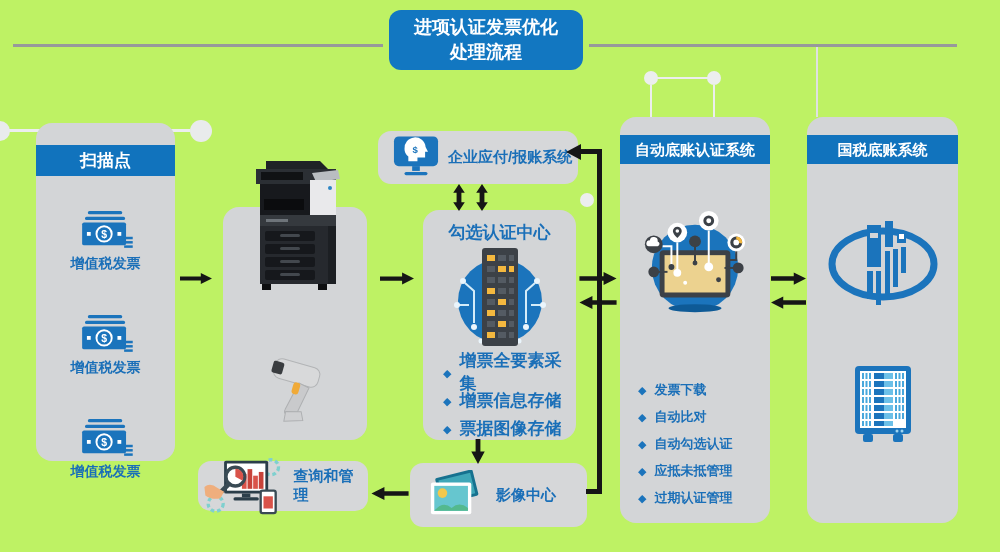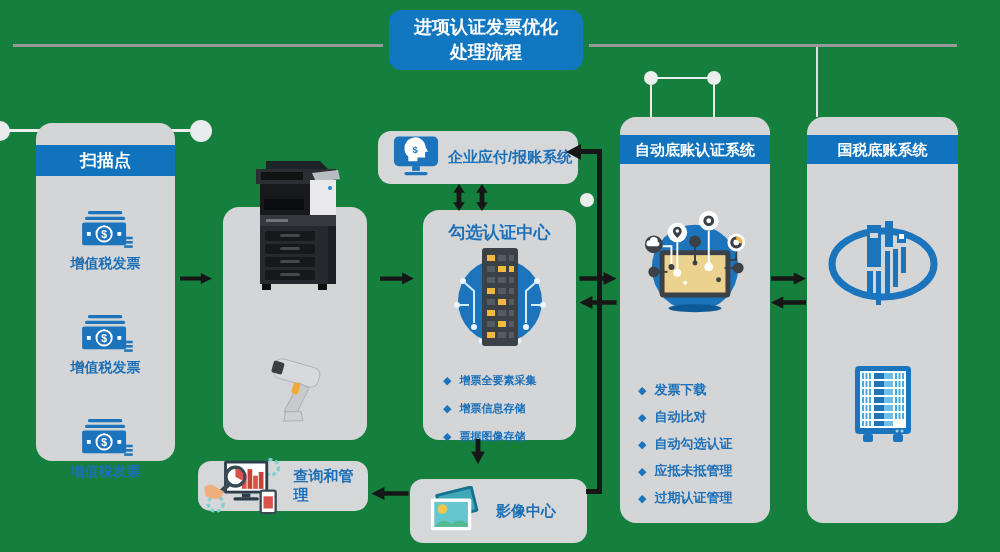--- a/index.html
+++ b/index.html
@@ -1,17 +1,17 @@
 <!DOCTYPE html>
 <html><head>
 <meta charset="utf-8">
 <style>
   * { margin:0; padding:0; box-sizing:border-box; }
   body { font-family:"Liberation Sans", sans-serif; background:#fff; }
-  .stage { position:relative; width:1000px; height:552px; background:#15803d; overflow:hidden; }
+  .stage { position:relative; width:1000px; height:552px; background:#bef264; overflow:hidden; }
 
   
   .decor { position:absolute; background:#97999b; }
   .decor-soft { position:absolute; background:#eceeee; }
   .decor-circle { position:absolute; border-radius:50%; background:#e9ebec; }
 
   
   .title-box { position:absolute; left:389px; top:10px; width:194px; height:60px;
     background:#1277c1; border-radius:12px; color:#fff; font-weight:bold; font-size:18px;
     text-align:center; padding-top:5px; line-height:25px; z-index:5; }
@@ -232,21 +232,21 @@
         <rect x="42" y="14" width="8" height="6"></rect>
           <rect x="53" y="25" width="8" height="6"></rect>
           <rect x="64" y="25" width="5" height="6"></rect>
         <rect x="42" y="47" width="8" height="6"></rect>
           <rect x="53" y="58" width="8" height="6"></rect>
         <rect x="42" y="69" width="8" height="6"></rect>
           <rect x="53" y="80" width="8" height="6"></rect>
           <rect x="42" y="91" width="8" height="6"></rect>
       </g>
     </svg>
-    <ul class="bullets" style="top:156px; left:20px; right:4px; font-size:11px;">
+    <ul class="bullets" style="top:148px; left:20px; right:4px; font-size:17px;">
       <li style="height:28px;">
         <span class="diam"></span>
         <span class="blue-label">增票全要素采集</span>
         </li>
       <li style="height:28px;">
         <span class="diam"></span>
         <span class="blue-label">增票信息存储</span>
         </li>
       <li style="height:28px;">
         <span class="diam"></span>
@@ -272,21 +272,21 @@
       <circle cx="34" cy="22" r="10" fill="#fff" stroke="#394a54" stroke-width="3.5"></circle>
       <path d="M34 22 L34 13.5 A8.5 8.5 0 0 1 41.5 26 Z" fill="#d9534a"></path>
       <line x1="27" y1="30" x2="19" y2="38" stroke="#394a54" stroke-width="5" stroke-linecap="round"></line>
       <path d="M1 33 q6 -5 14 1 l7 4 -4 7 q-9 2 -16 -3 z" fill="#efae7d"></path>
       <rect x="61" y="37" width="16" height="24" rx="2" fill="#fff" stroke="#394a54" stroke-width="2.5"></rect>
       <rect x="64" y="43" width="10" height="13" fill="#d9534a"></rect>
     </svg>
     <span class="blue-label" style="font-size:15px; margin-left:6px;">查询和管理</span>
   </div>
 
-  <div class="mini-box" style="left:410px; top:463px; width:177px; height:64px;margin-top:16px;">
+  <div class="mini-box" style="left:410px; top:463px; width:177px; height:64px;">
     <svg width="56" height="50" viewBox="0 0 58 52" style="margin-left:16px;">
       <g transform="rotate(-14 30 18)">
         <rect x="12" y="4" width="40" height="28" rx="2" fill="#16718f"></rect>
         <rect x="15" y="7" width="34" height="22" fill="#3fa7b8"></rect>
       </g>
       <rect x="5" y="13" width="42" height="33" rx="2" fill="#fff"></rect>
       <rect x="8.5" y="16.5" width="35" height="26" fill="#66c6cf"></rect>
       <circle cx="17" cy="24" r="5" fill="#f2c84b"></circle>
       <path d="M8.5 42.5 q9 -11 18 -3 q8 -7 17 0 v3 z" fill="#53b98e"></path>
     </svg>

